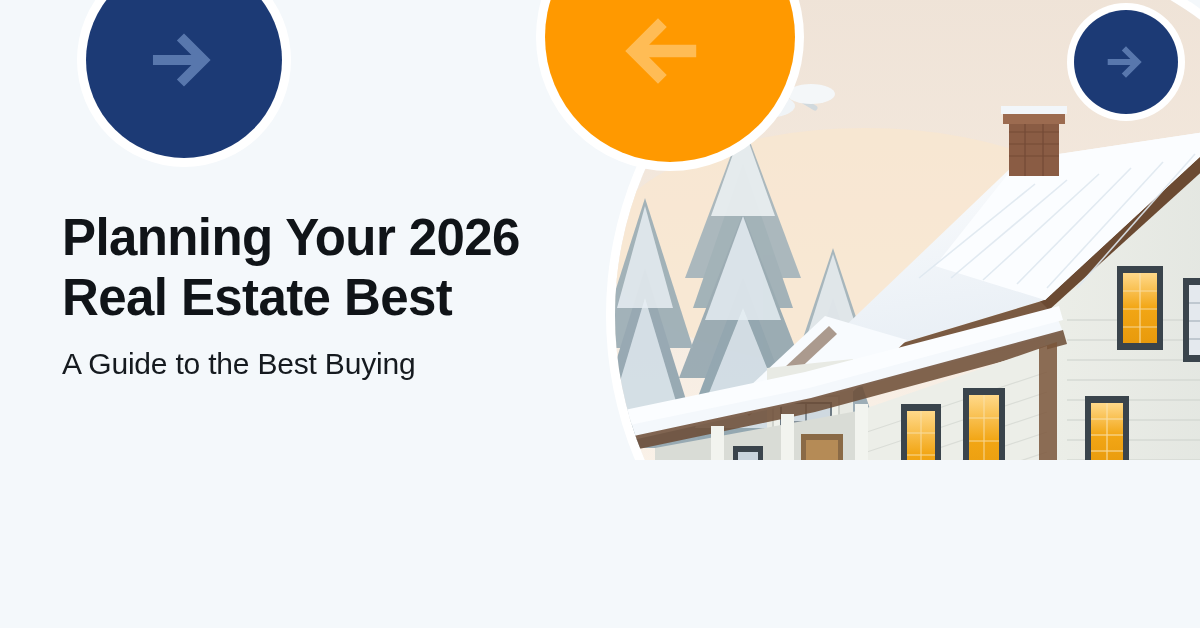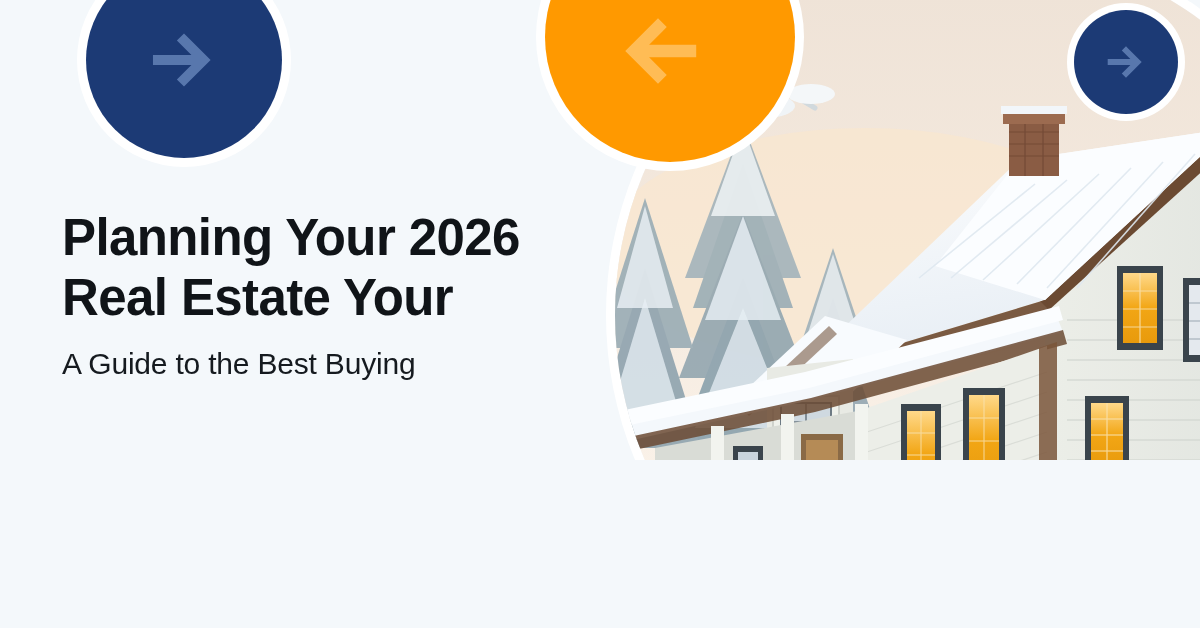--- a/index.html
+++ b/index.html
@@ -413,20 +413,20 @@
     <span style="transform:translate(6px,-18px)">
       <svg width="78" height="78" viewBox="0 0 24 24" fill="none">
         <path d="M4 12h13M12 6l6 6-6 6" stroke="#5877ad" stroke-width="3.1" stroke-linecap="square" stroke-linejoin="miter"></path>
       </svg>
     </span>
   </div>
 
   <div id="text-block">
     <h1 id="headline">
       <span class="hl-line">Planning Your 2026</span>
-      <span class="hl-line">Real Estate Your</span>
+      <span class="hl-line">Real Estate Best</span>
     </h1>
     <p id="subhead">
       <span class="hl-line">A Guide to the Best Buying</span>
     </p>
   </div>
 
 </div>
 
 </body></html>

